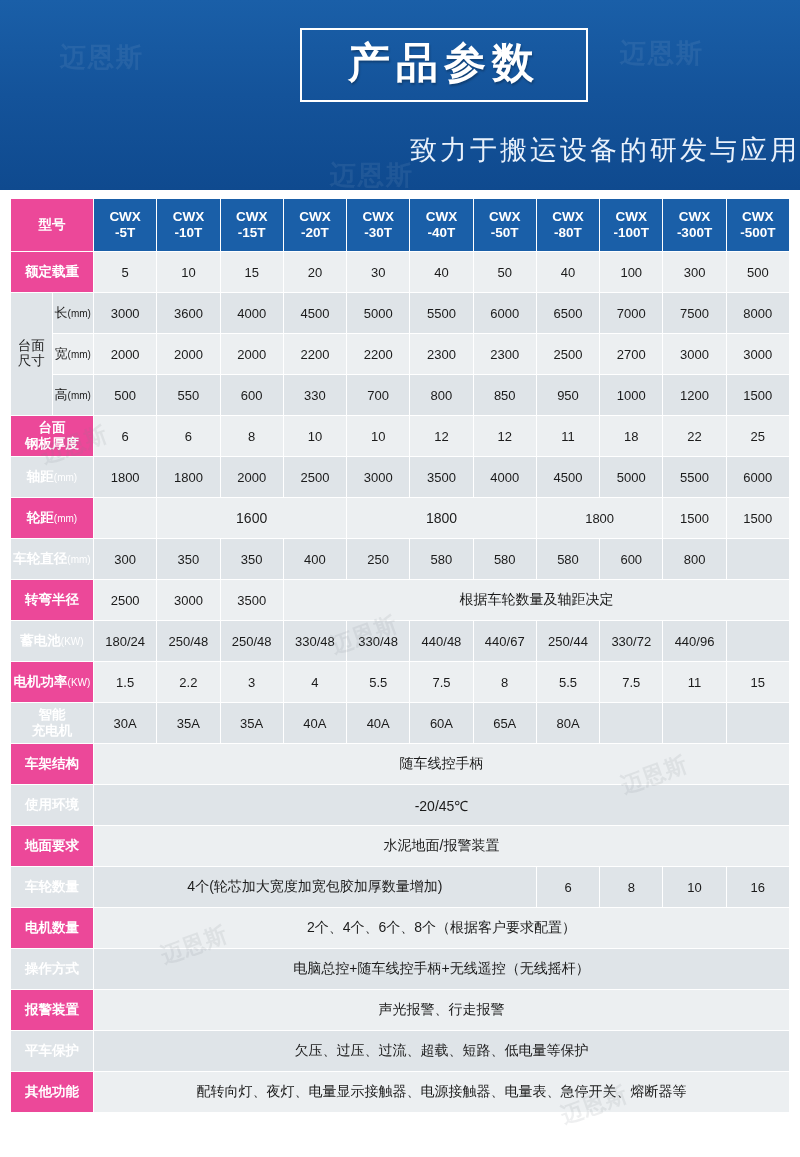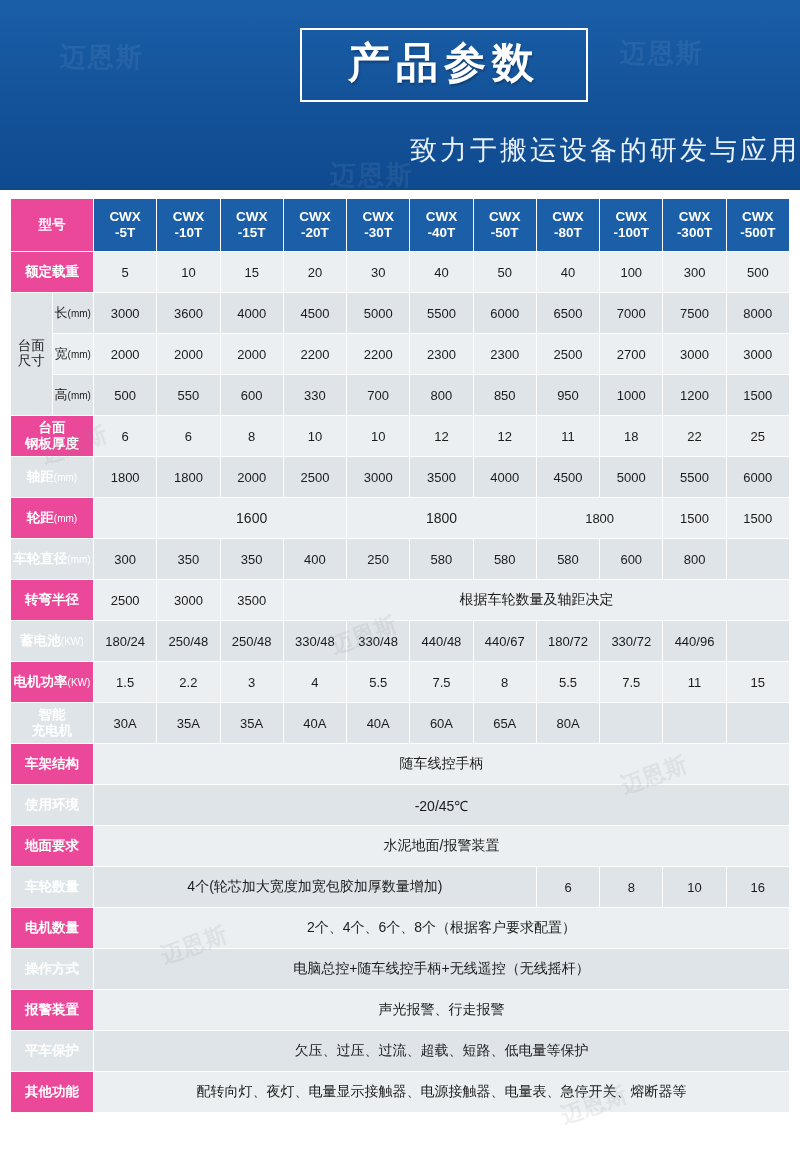--- a/index.html
+++ b/index.html
@@ -295,21 +295,21 @@
         </tr>
         <tr class="alt">
           <td class="rowhead" colspan="2">蓄电池<span class="unit">(KW)</span></td>
           <td>180/24</td>
           <td>250/48</td>
           <td>250/48</td>
           <td>330/48</td>
           <td>330/48</td>
           <td>440/48</td>
           <td>440/67</td>
-          <td>180/72</td>
+          <td>250/44</td>
           <td>330/72</td>
           <td>440/96</td>
           <td></td>
         </tr>
         <tr>
           <td class="rowhead" colspan="2">电机功率<span class="unit">(KW)</span></td>
           <td>1.5</td>
           <td>2.2</td>
           <td>3</td>
           <td>4</td>

